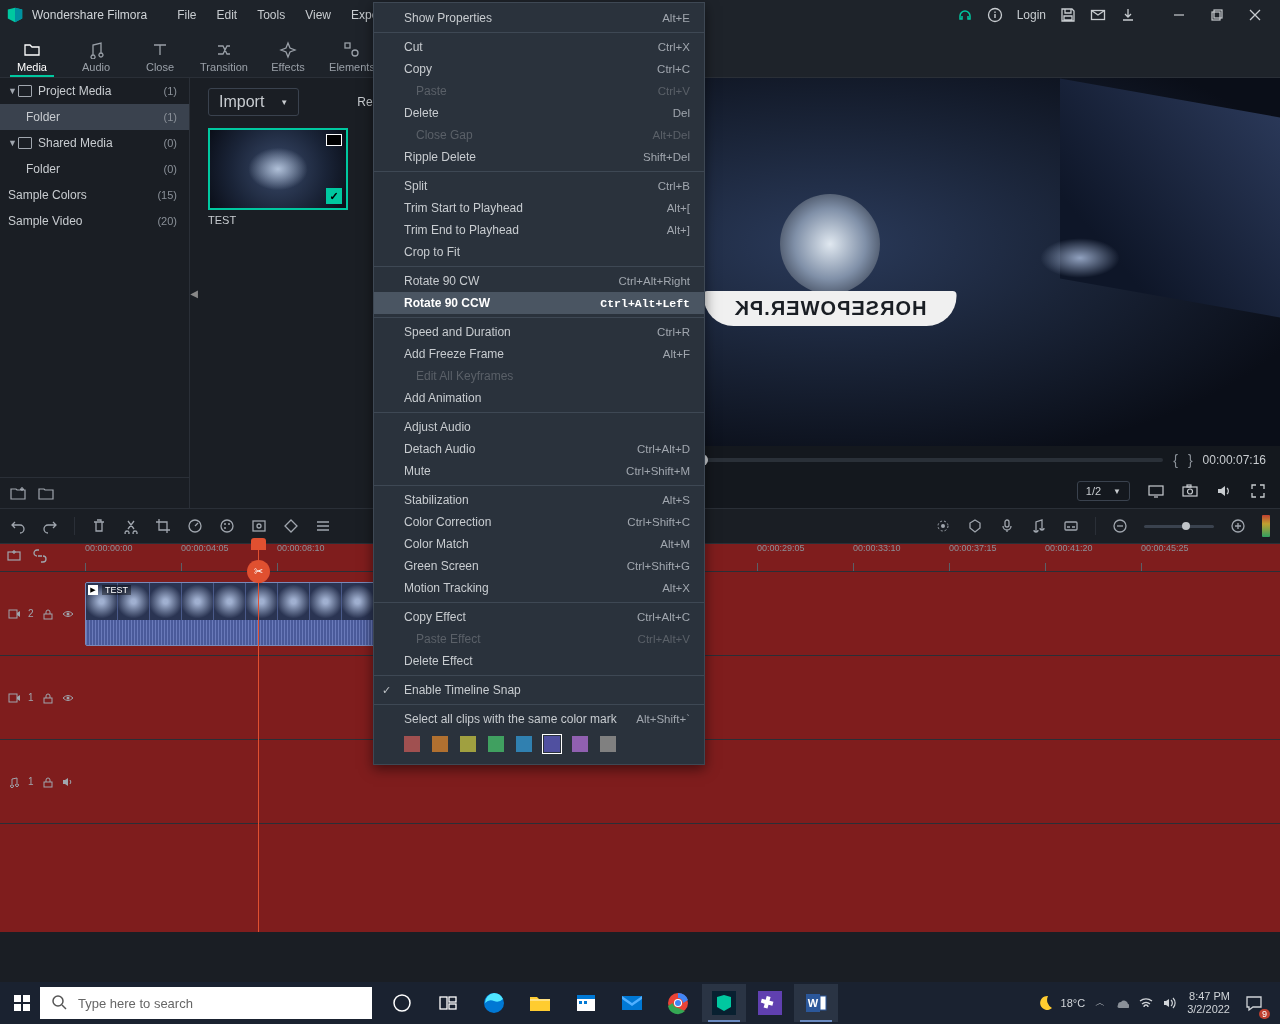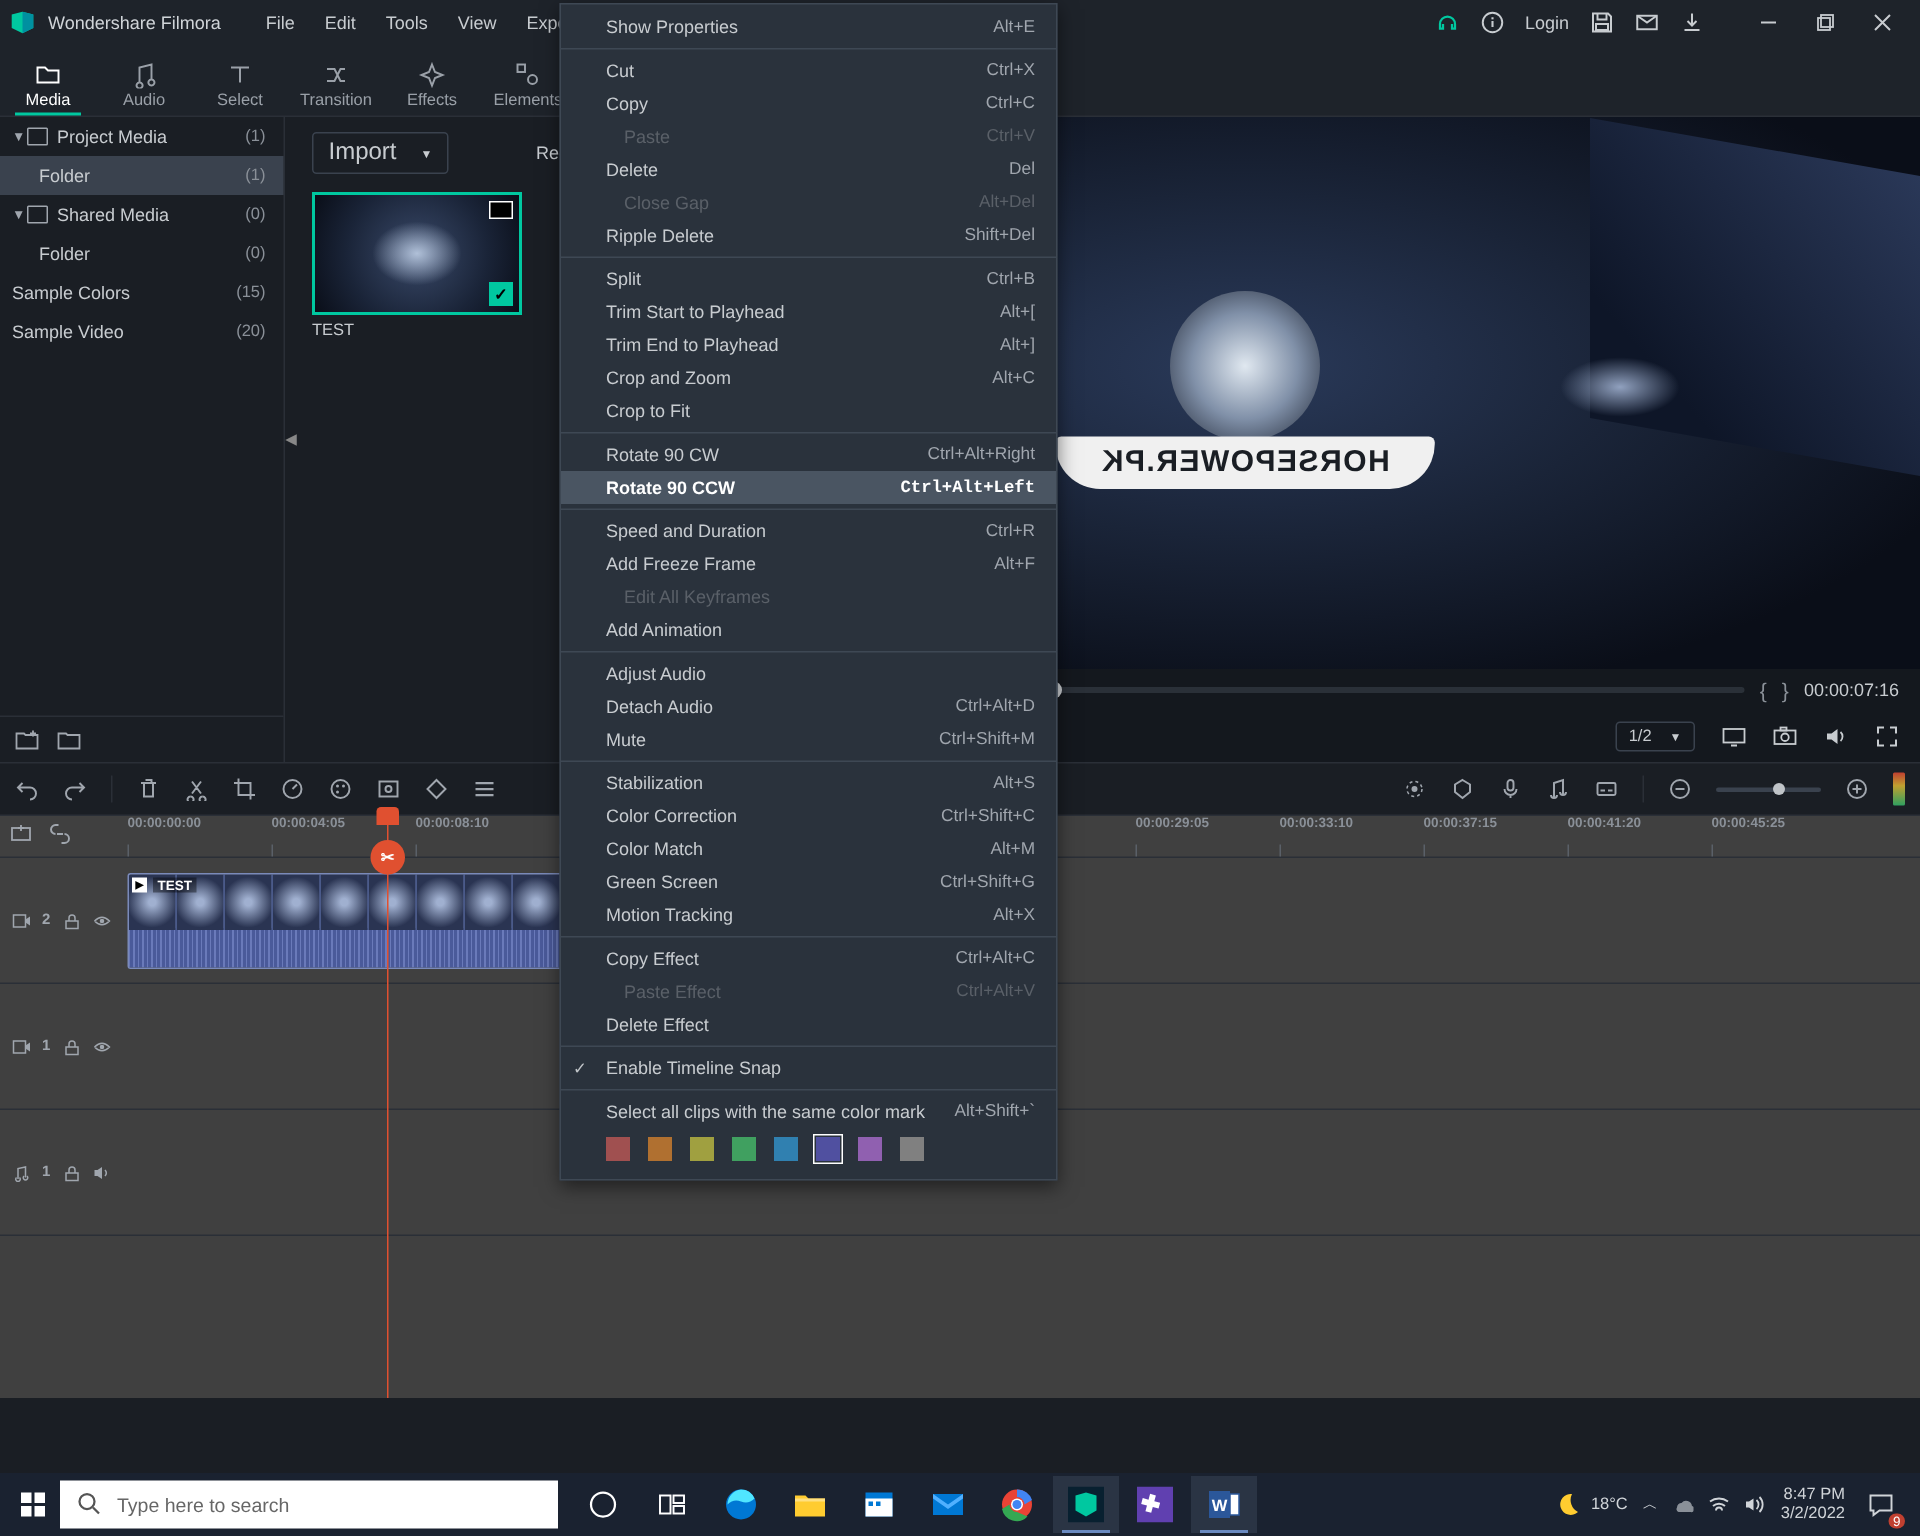--- a/index.html
+++ b/index.html
@@ -74,21 +74,21 @@
 
 
 .tl-toolbar { height:36px; background:#1a1e24; border-top:1px solid #2a2f37; border-bottom:1px solid #2a2f37; display:flex; align-items:center; padding:0 10px; gap:16px; }
 .tl-tool { width:16px; height:16px; display:flex; align-items:center; justify-content:center; color:#a0a6ae; }
 .tl-tool.sep { width:1px; height:18px; background:#2a2f37; }
 .tl-slider { width:70px; height:3px; background:#3a424e; border-radius:2px; position:relative; }
 .tl-slider .k { position:absolute; left:60%; top:50%; transform:translate(-50%,-50%); width:8px; height:8px; background:#c0c4c8; border-radius:50%; }
 .tl-meter { width:8px; height:22px; background: linear-gradient(to top, #30a060 0%, #c0a030 60%, #c04030 100%); border-radius:1px; display:flex; flex-direction:column; }
 
 
-.timeline { flex:1; background:#404040; position:relative;font-weight:bold; }
+.timeline { flex:1; background:#7f1d1d; position:relative; }
 .tl-ruler { height:28px; border-bottom:1px solid #2a2f37; display:flex; align-items:flex-end; position:relative; padding-left:85px; }
 .tl-ruler .marks { position:absolute; left:85px; right:0; bottom:0; height:28px; display:flex; }
 .tl-ruler .mark { width:96px; font-size:9px; color:#8a9098; position:relative; }
 .tl-ruler .mark::after { content:""; position:absolute; left:0; bottom:0; width:1px; height:8px; background:#5a6068; }
 .tl-ruler .controls { position:absolute; left:6px; top:4px; display:flex; gap:10px; }
 .tl-ruler .rc { width:16px; height:16px; }
 .tl-playhead { position:absolute; left:258px; top:0; bottom:0; width:1px; background:#e05030; z-index:5; }
 .tl-playhead .head { position:absolute; top:-6px; left:-7px; width:15px; height:12px; background:#e05030; border-radius:3px 3px 0 0; }
 .tl-playhead .scis { position:absolute; top:16px; left:-11px; width:23px; height:23px; background:#e05030; border-radius:50%; display:flex; align-items:center; justify-content:center; color:#fff; font-size:11px; }
 
@@ -219,21 +219,21 @@
   <div class="tab">
     <svg class="ticon" viewBox="0 0 18 18">
         <path fill="none" stroke="currentColor" stroke-width="1.3" d="M6 14 a2 2 0 1 0 0.1 0 M6 14 V4 l8 -2 v10 a2 2 0 1 1 -0.1 0"></path>
       </svg>
     <span class="tlabel">Audio</span>
   </div>
   <div class="tab">
     <svg class="ticon" viewBox="0 0 18 18">
         <path fill="none" stroke="currentColor" stroke-width="1.3" d="M3 4 h12 M9 4 v10"></path>
       </svg>
-    <span class="tlabel">Select</span>
+    <span class="tlabel">Close</span>
   </div>
   <div class="tab">
     <svg class="ticon" viewBox="0 0 18 18">
         <path fill="none" stroke="currentColor" stroke-width="1.3" d="M3 5 h5 l4 8 h3 M3 13 h5 l4 -8 h3"></path>
       </svg>
     <span class="tlabel">Transition</span>
   </div>
   <div class="tab">
     <svg class="ticon" viewBox="0 0 18 18">
         <path fill="none" stroke="currentColor" stroke-width="1.3" d="M9 2 l2 5 l5 2 l-5 2 l-2 5 l-2 -5 l-5 -2 l5 -2 z"></path>
@@ -629,24 +629,20 @@
     </div>
     <div class="row rel">
       <span class="lbl">Trim Start to Playhead</span>
       <span class="short">Alt+[</span>
     </div>
     <div class="row rel">
       <span class="lbl">Trim End to Playhead</span>
       <span class="short">Alt+]</span>
     </div>
     <div class="row rel">
-      <span class="lbl">Crop and Zoom</span>
-      <span class="short">Alt+C</span>
-    </div>
-    <div class="row rel">
       <span class="lbl">Crop to Fit</span>
     </div>
     <div class="sep"></div>
     <div class="row rel">
       <span class="lbl">Rotate 90 CW</span>
       <span class="short">Ctrl+Alt+Right</span>
     </div>
     <div class="row rel highlight">
       <span class="lbl">Rotate 90 CCW</span>
       <span class="short">Ctrl+Alt+Left</span>

